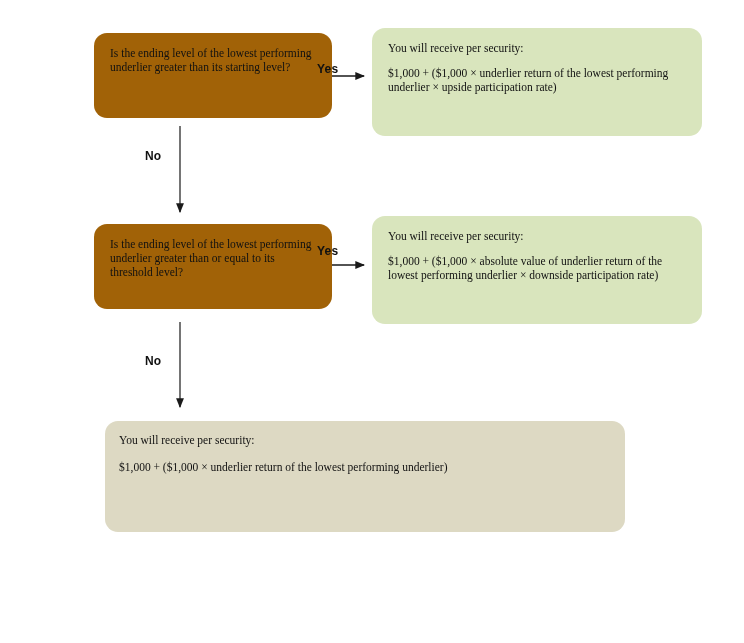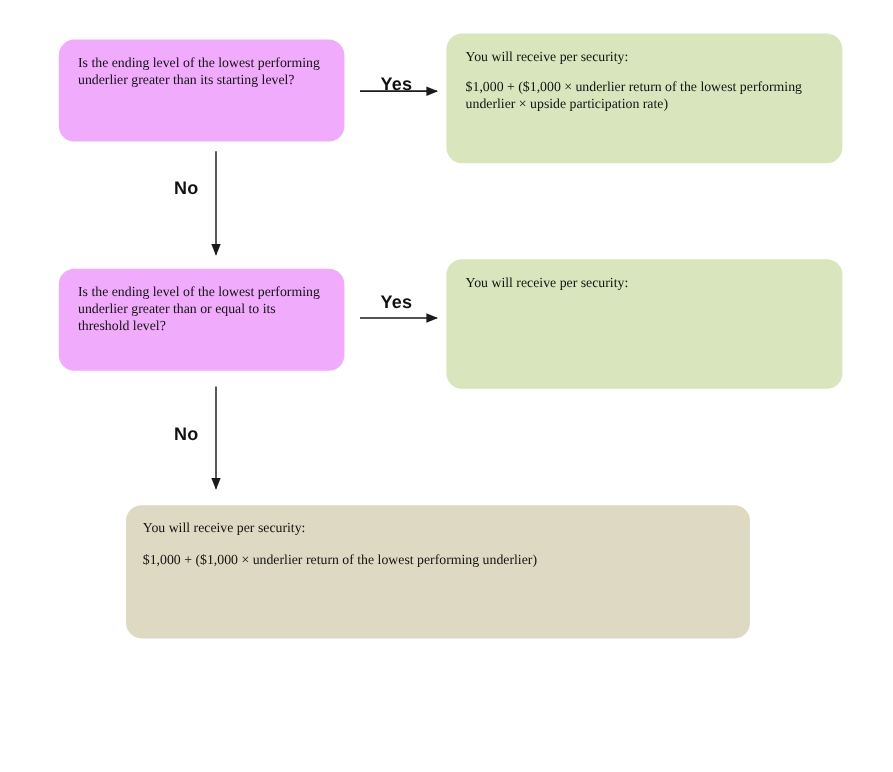--- a/index.html
+++ b/index.html
@@ -32,21 +32,22 @@
     margin: 0;
     font-size: 11.5px;
     line-height: 14px;
     font-family: "Liberation Serif", serif;
     color: #111111;
   }
   .node p + p {
     margin-top: 11px;
   }
   .decision {
-    background: #f0abfc;
+    background: #a16207;
+    margin-left: 45px;
   }
   .outcome-green {
     background: #d9e5bd;
   }
   .outcome-tan {
     background: #ddd9c3;
   }
   
   #decision-1 {
     left: 49px;
@@ -86,21 +87,21 @@
     padding-top: 12px;
     padding-left: 14px;
   }
   #outcome-3 p + p {
     margin-top: 13px;
   }
   
   .edge-label {
     position: absolute;
     font-family: "Liberation Sans", sans-serif;
-    font-size: 15px;
+    font-size: 12px;
     font-weight: bold;
     color: #111111;
     letter-spacing: 0.2px;
   }
   #label-yes-1 { left: 317px; top: 62px; }
   #label-yes-2 { left: 317px; top: 244px; }
   #label-no-1  { left: 145px; top: 149px; }
   #label-no-2  { left: 145px; top: 354px; }
 
   svg.arrows {
@@ -141,20 +142,21 @@
     <p>You will receive per security:</p>
     <p>$1,000 + ($1,000 × underlier return of the lowest performing underlier × upside participation rate)</p>
   </div>
 
   <div class="node decision" id="decision-2">
     <p>Is the ending level of the lowest performing underlier greater than or equal to its threshold level?</p>
   </div>
 
   <div class="node outcome-green" id="outcome-2">
     <p>You will receive per security:</p>
+    <p>$1,000 + ($1,000 × absolute value of underlier return of the lowest performing underlier × downside participation rate)</p>
   </div>
 
   <div class="node outcome-tan" id="outcome-3">
     <p>You will receive per security:</p>
     <p>$1,000 + ($1,000 × underlier return of the lowest performing underlier)</p>
   </div>
 
   <span class="edge-label" id="label-yes-1">Yes</span>
   <span class="edge-label" id="label-no-1">No</span>
   <span class="edge-label" id="label-yes-2">Yes</span>

